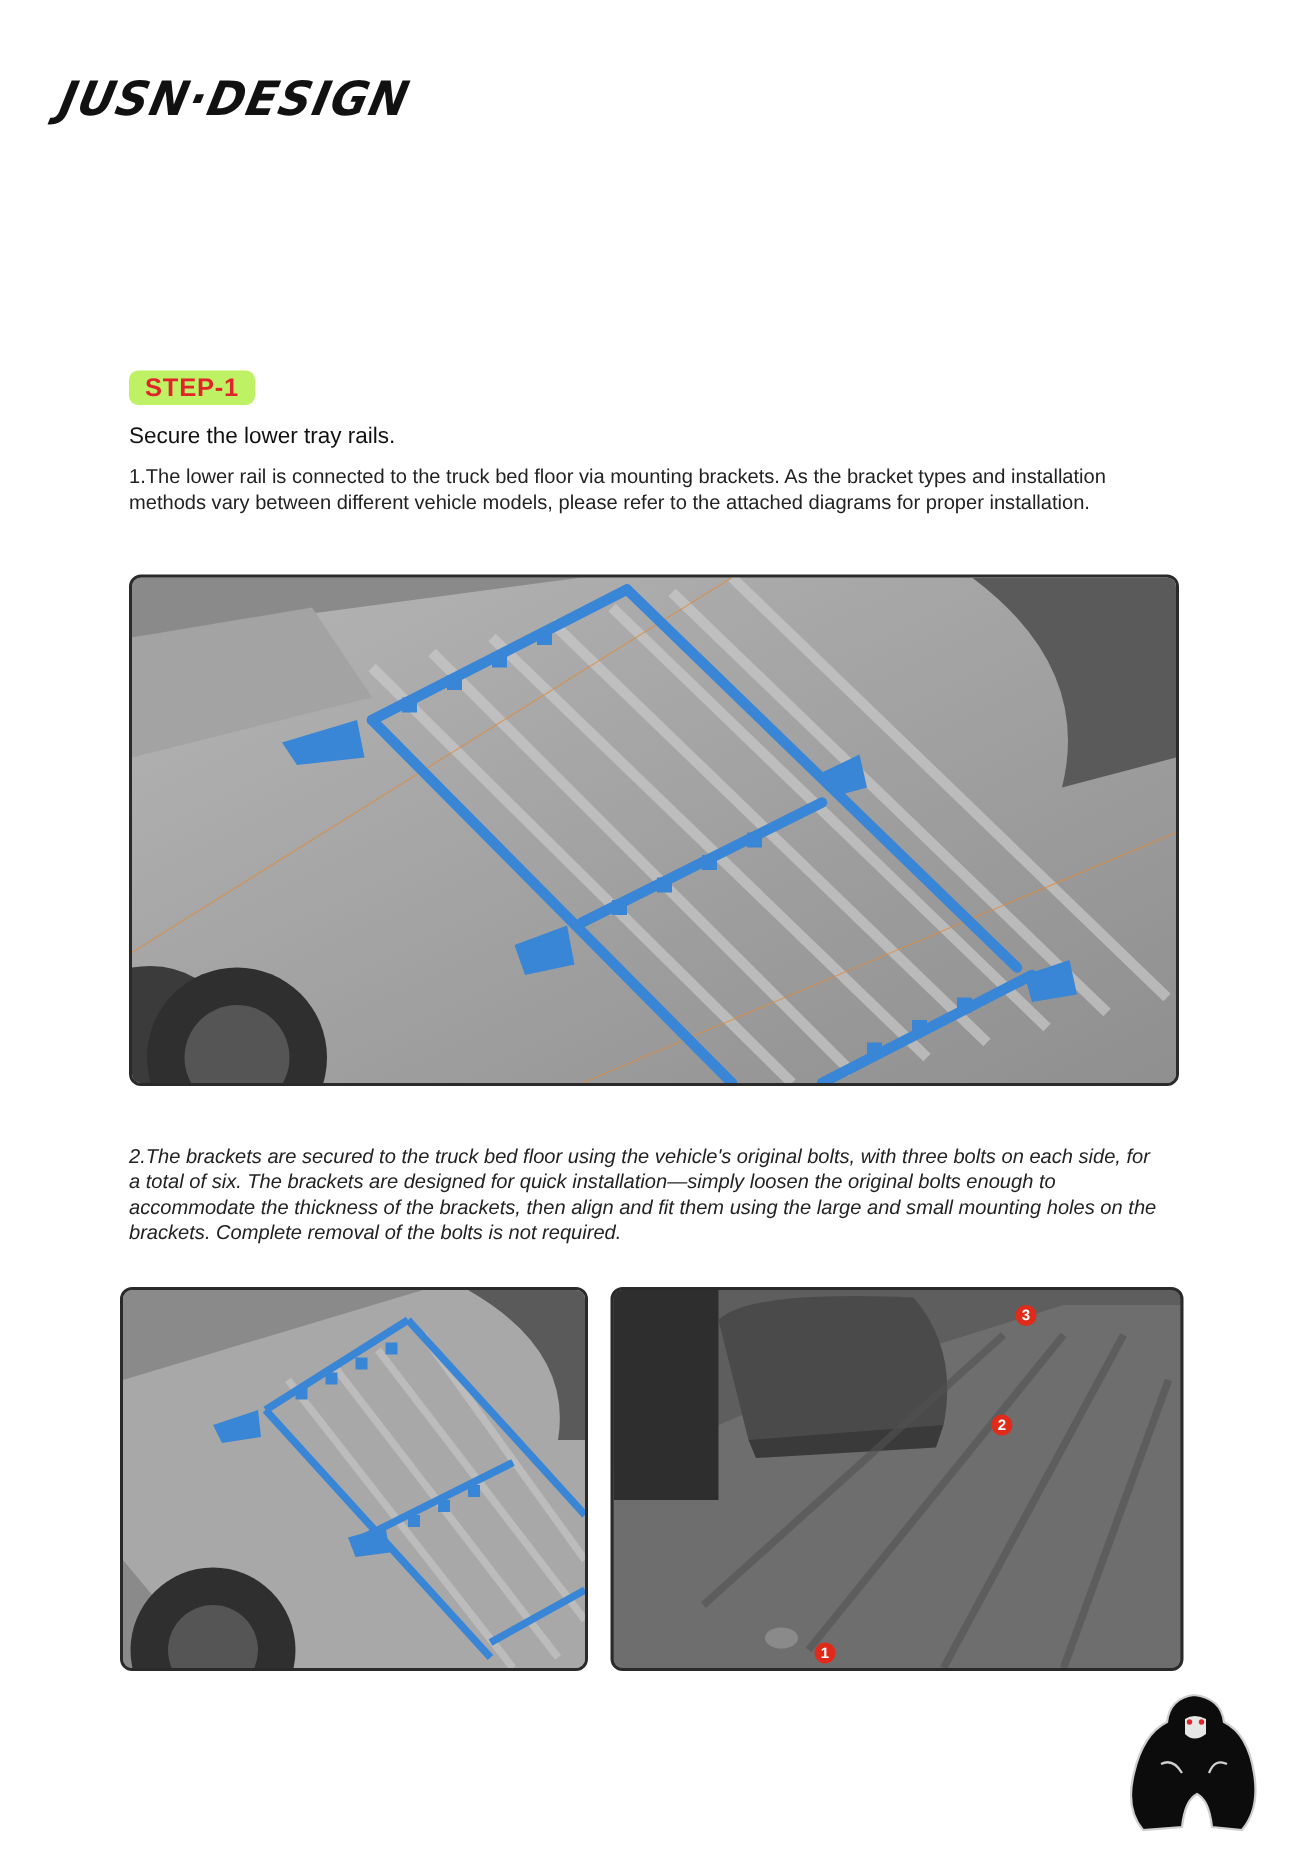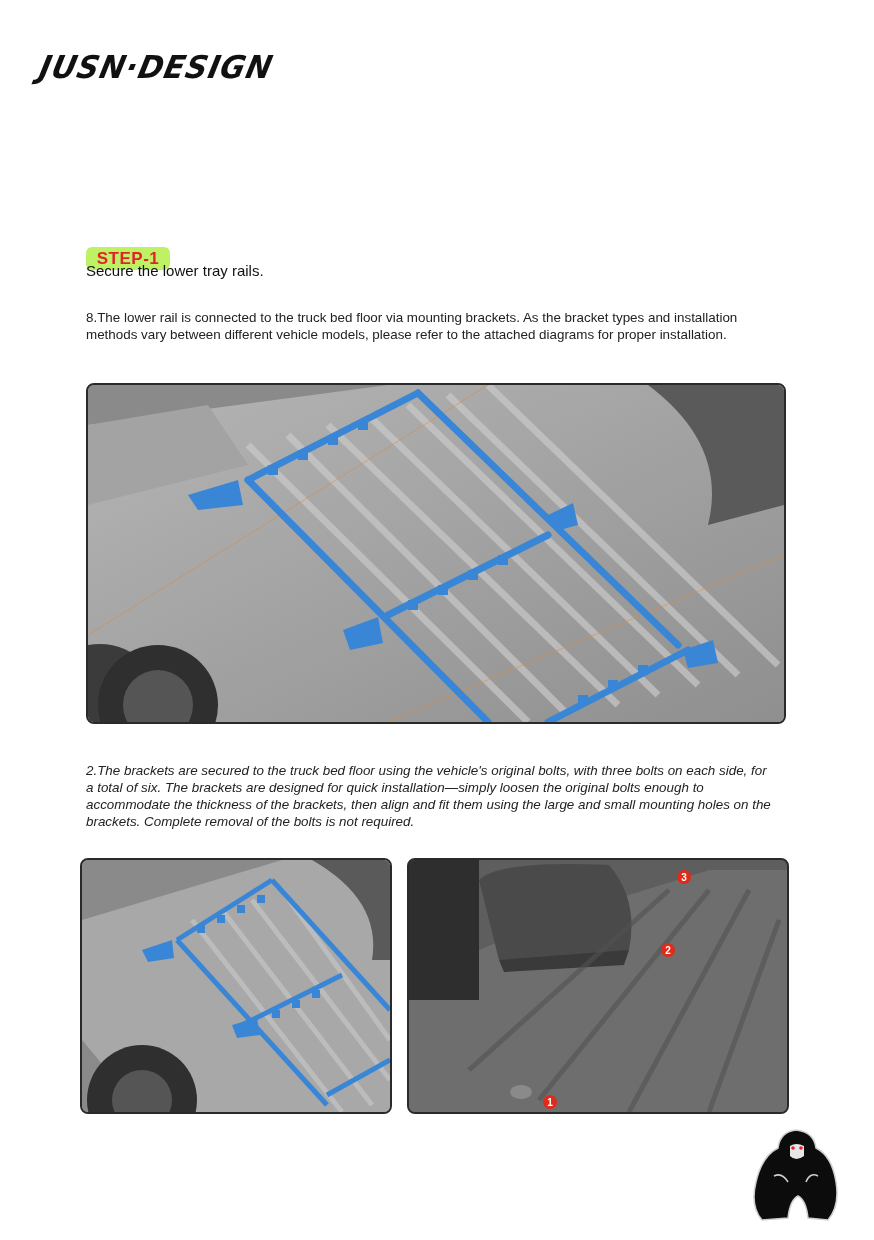--- a/index.html
+++ b/index.html
@@ -6,21 +6,21 @@
   body { width:874px; height:1240px; position:relative; overflow:hidden;
          font-family:"DejaVu Sans", sans-serif; color:#1a1a1a; }
   .logo { position:absolute; left:40px; top:52px; width:290px; height:30px; }
   .logo-text { font-family:"DejaVu Sans", sans-serif; font-weight:bold; font-style:italic;
                font-size:30px; letter-spacing:1px; color:#111; transform:skewX(-12deg) scaleY(1.05);
                transform-origin:left; line-height:30px; white-space:nowrap; }
   .step-badge { position:absolute; left:86px; top:247px; width:84px; height:23px;
                 background:#bef264; border-radius:6px; display:flex; align-items:center; justify-content:center; }
   .step-badge span { color:#e0242a; font-family:"Liberation Sans", sans-serif; font-weight:bold;
                      font-size:17px; letter-spacing:0.5px; }
-  .step-title { position:absolute; left:86px; top:262px; font-size:15px; font-family:"Liberation Sans", sans-serif; color:#111; }
+  .step-title { position:absolute; left:86px; top:282px; font-size:15px; font-family:"Liberation Sans", sans-serif; color:#111; }
   .para { position:absolute; left:86px; width:690px; font-family:"Liberation Sans", sans-serif;
           font-size:13.4px; line-height:17px; color:#222; }
   .p1 { top:309px; }
   .p2 { top:762px;font-style:italic; }
   .frame { position:absolute; border:2px solid #2a2a2a; border-radius:8px; overflow:hidden; background:#9a9a9a; }
   .f1 { left:86px; top:383px; width:696px; height:337px; }
   .f2 { left:80px; top:858px; width:308px; height:252px; }
   .f3 { left:407px; top:858px; width:378px; height:252px; background:#4a4a4a; }
   svg { display:block; }
   .marker { position:absolute; width:14px; height:14px; border-radius:50%; background:#e02a1a;
@@ -33,21 +33,21 @@
 
 <div class="logo">
   <div class="logo-text">JUSN·DESIGN</div>
 </div>
 
 <div class="step-badge">
   <span>STEP-1</span>
 </div>
 <div class="step-title">Secure the lower tray rails.</div>
 
-<div class="para p1">8.The lower rail is connected to the truck bed floor via mounting brackets. As the bracket types and installation methods vary between different vehicle models, please refer to the attached diagrams for proper installation.</div>
+<div class="para p1">1.The lower rail is connected to the truck bed floor via mounting brackets. As the bracket types and installation methods vary between different vehicle models, please refer to the attached diagrams for proper installation.</div>
 
 <div class="frame f1">
   <svg width="696" height="337" viewBox="0 0 696 337">
     <defs>
       <linearGradient id="bedg" x1="0" y1="0" x2="1" y2="1">
         <stop offset="0" stop-color="#b5b5b5"></stop>
           <stop offset="1" stop-color="#8f8f8f"></stop>
       </linearGradient>
     </defs>
     <rect width="696" height="337" fill="#8a8a8a"></rect>

